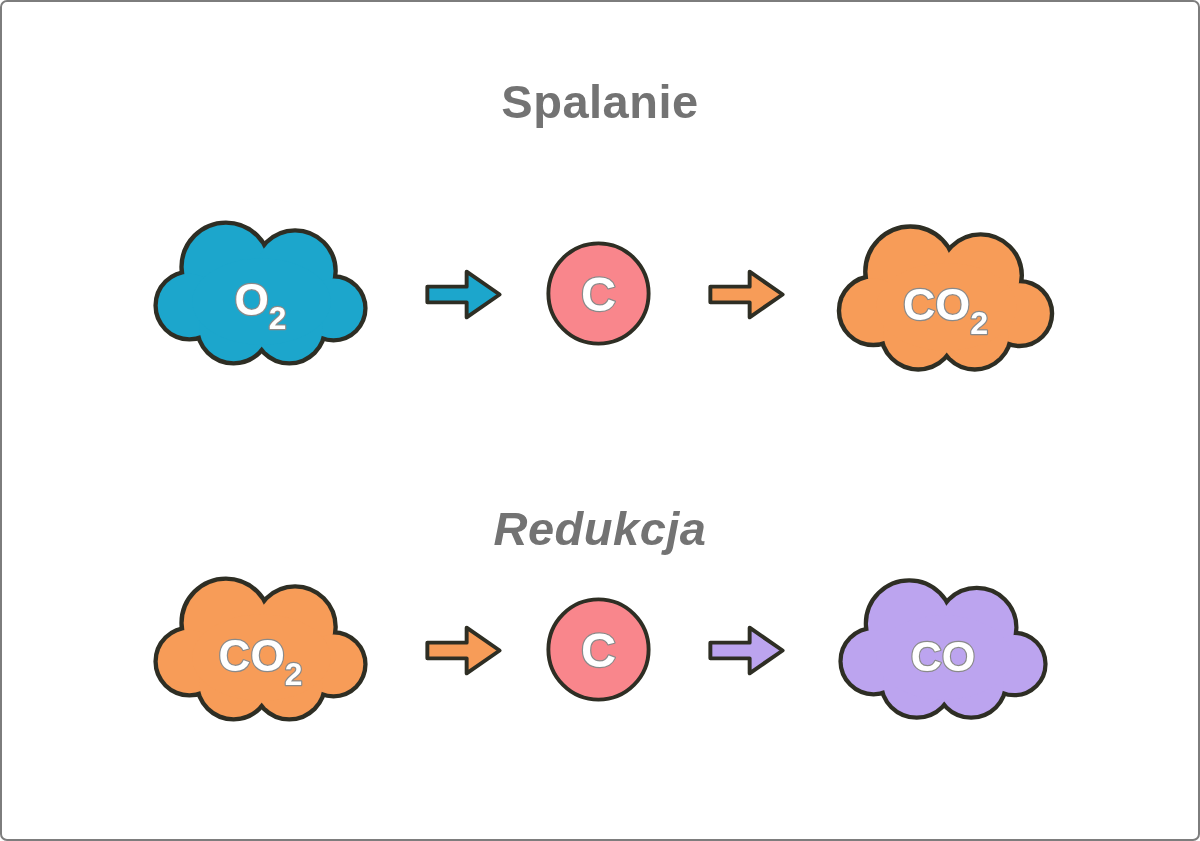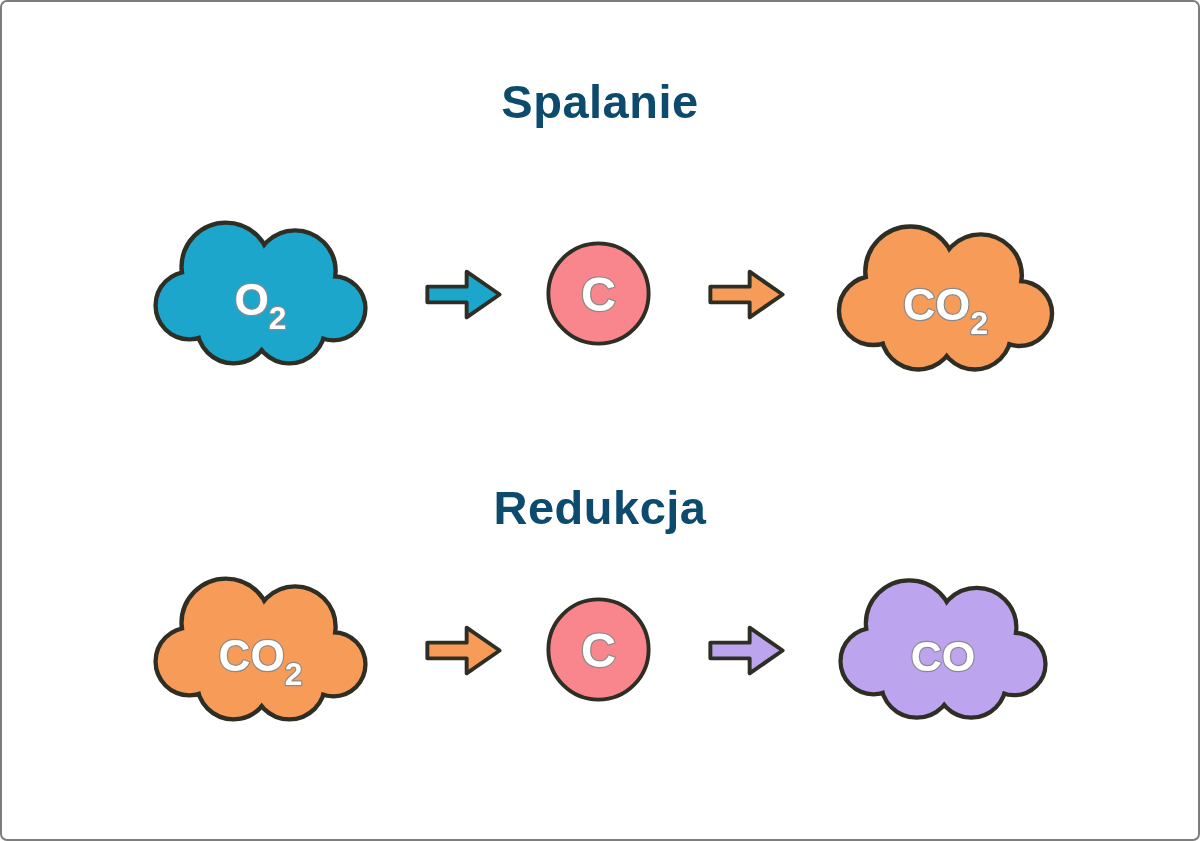--- a/index.html
+++ b/index.html
@@ -14,21 +14,21 @@
     font-family: "Liberation Sans", sans-serif;
   }
   .abs { position: absolute; }
   .title {
     position: absolute;
     left: 0;
     width: 100%;
     text-align: center;
     font-size: 47px;
     font-weight: bold;
-    color: #0c4a6e;
+    color: #737373;
     letter-spacing: 0.5px;
     margin: 0;
   }
   svg { display: block; overflow: visible; }
   svg text {
     font-family: "Liberation Sans", sans-serif;
     font-weight: bold;
   }
   .defs-holder { position: absolute; width: 0; height: 0; overflow: hidden; }
 </style>
@@ -80,21 +80,21 @@
   <svg class="abs" style="left:831px; top:217px;" width="225" height="158" viewBox="0 0 228 162">
     <g stroke-width="9" stroke="#2E2E24" fill="#F79C58">
       <use href="#cloud-bumps"></use>
     </g>
     <g stroke="none" fill="#F79C58">
       <use href="#cloud-bumps"></use>
     </g>
     <text x="114" y="104" text-anchor="middle" font-size="46" paint-order="stroke" stroke-width="2.5" stroke-linejoin="round" fill="#FFFFFF" stroke="#8A8A8A"><tspan>CO</tspan><tspan font-size="33" dy="14">2</tspan></text>
   </svg>
 
-  <h1 class="title" style="top:478px;">Redukcja</h1>
+  <h1 class="title" style="top:499px;font-style:italic;">Redukcja</h1>
 
   <svg class="abs" style="left:149px; top:569px;" width="219" height="156" viewBox="0 0 228 162">
     <g stroke-width="9" stroke="#2E2E24" fill="#F79C58">
       <use href="#cloud-bumps"></use>
     </g>
     <g stroke="none" fill="#F79C58">
       <use href="#cloud-bumps"></use>
     </g>
     <text x="114" y="104" text-anchor="middle" font-size="46" paint-order="stroke" stroke-width="2.5" stroke-linejoin="round" fill="#FFFFFF" stroke="#8A8A8A"><tspan>CO</tspan><tspan font-size="33" dy="14">2</tspan></text>
   </svg>

